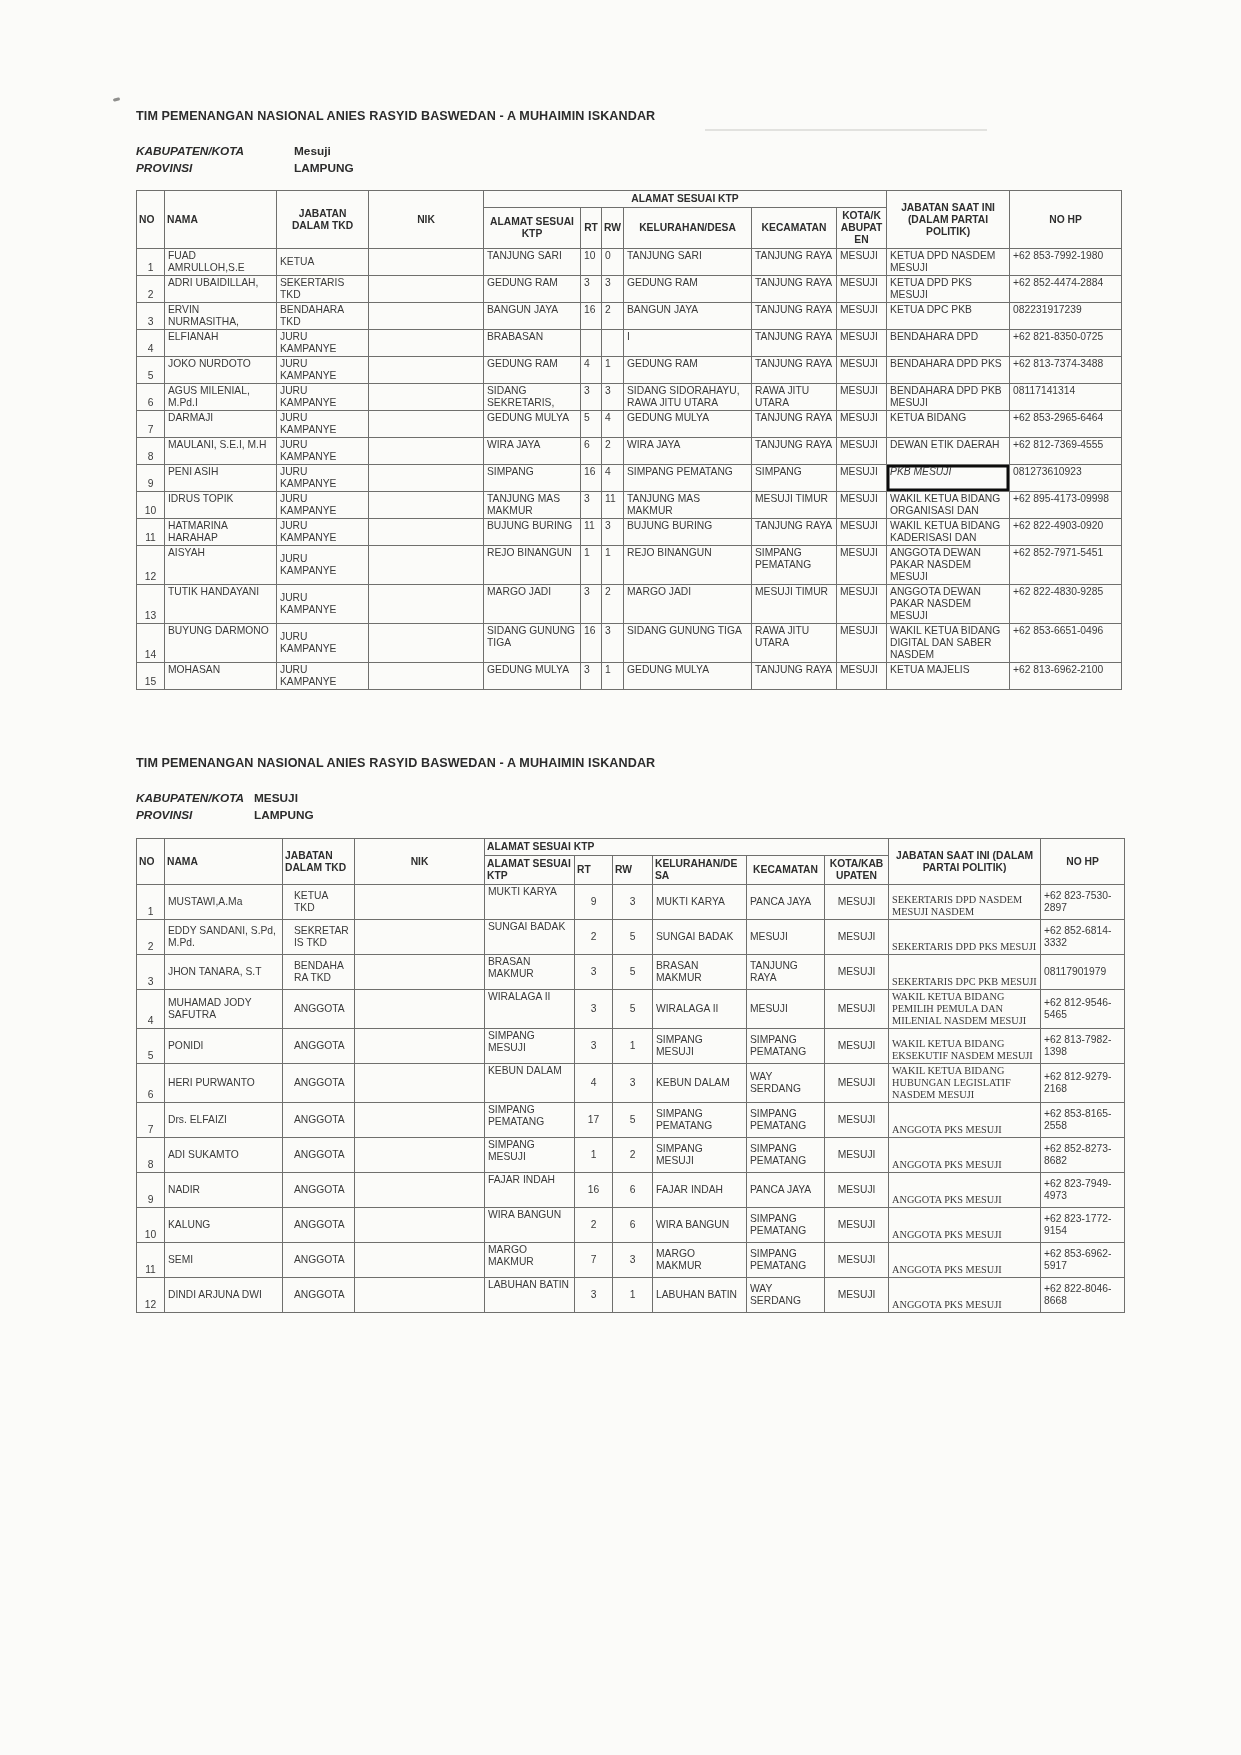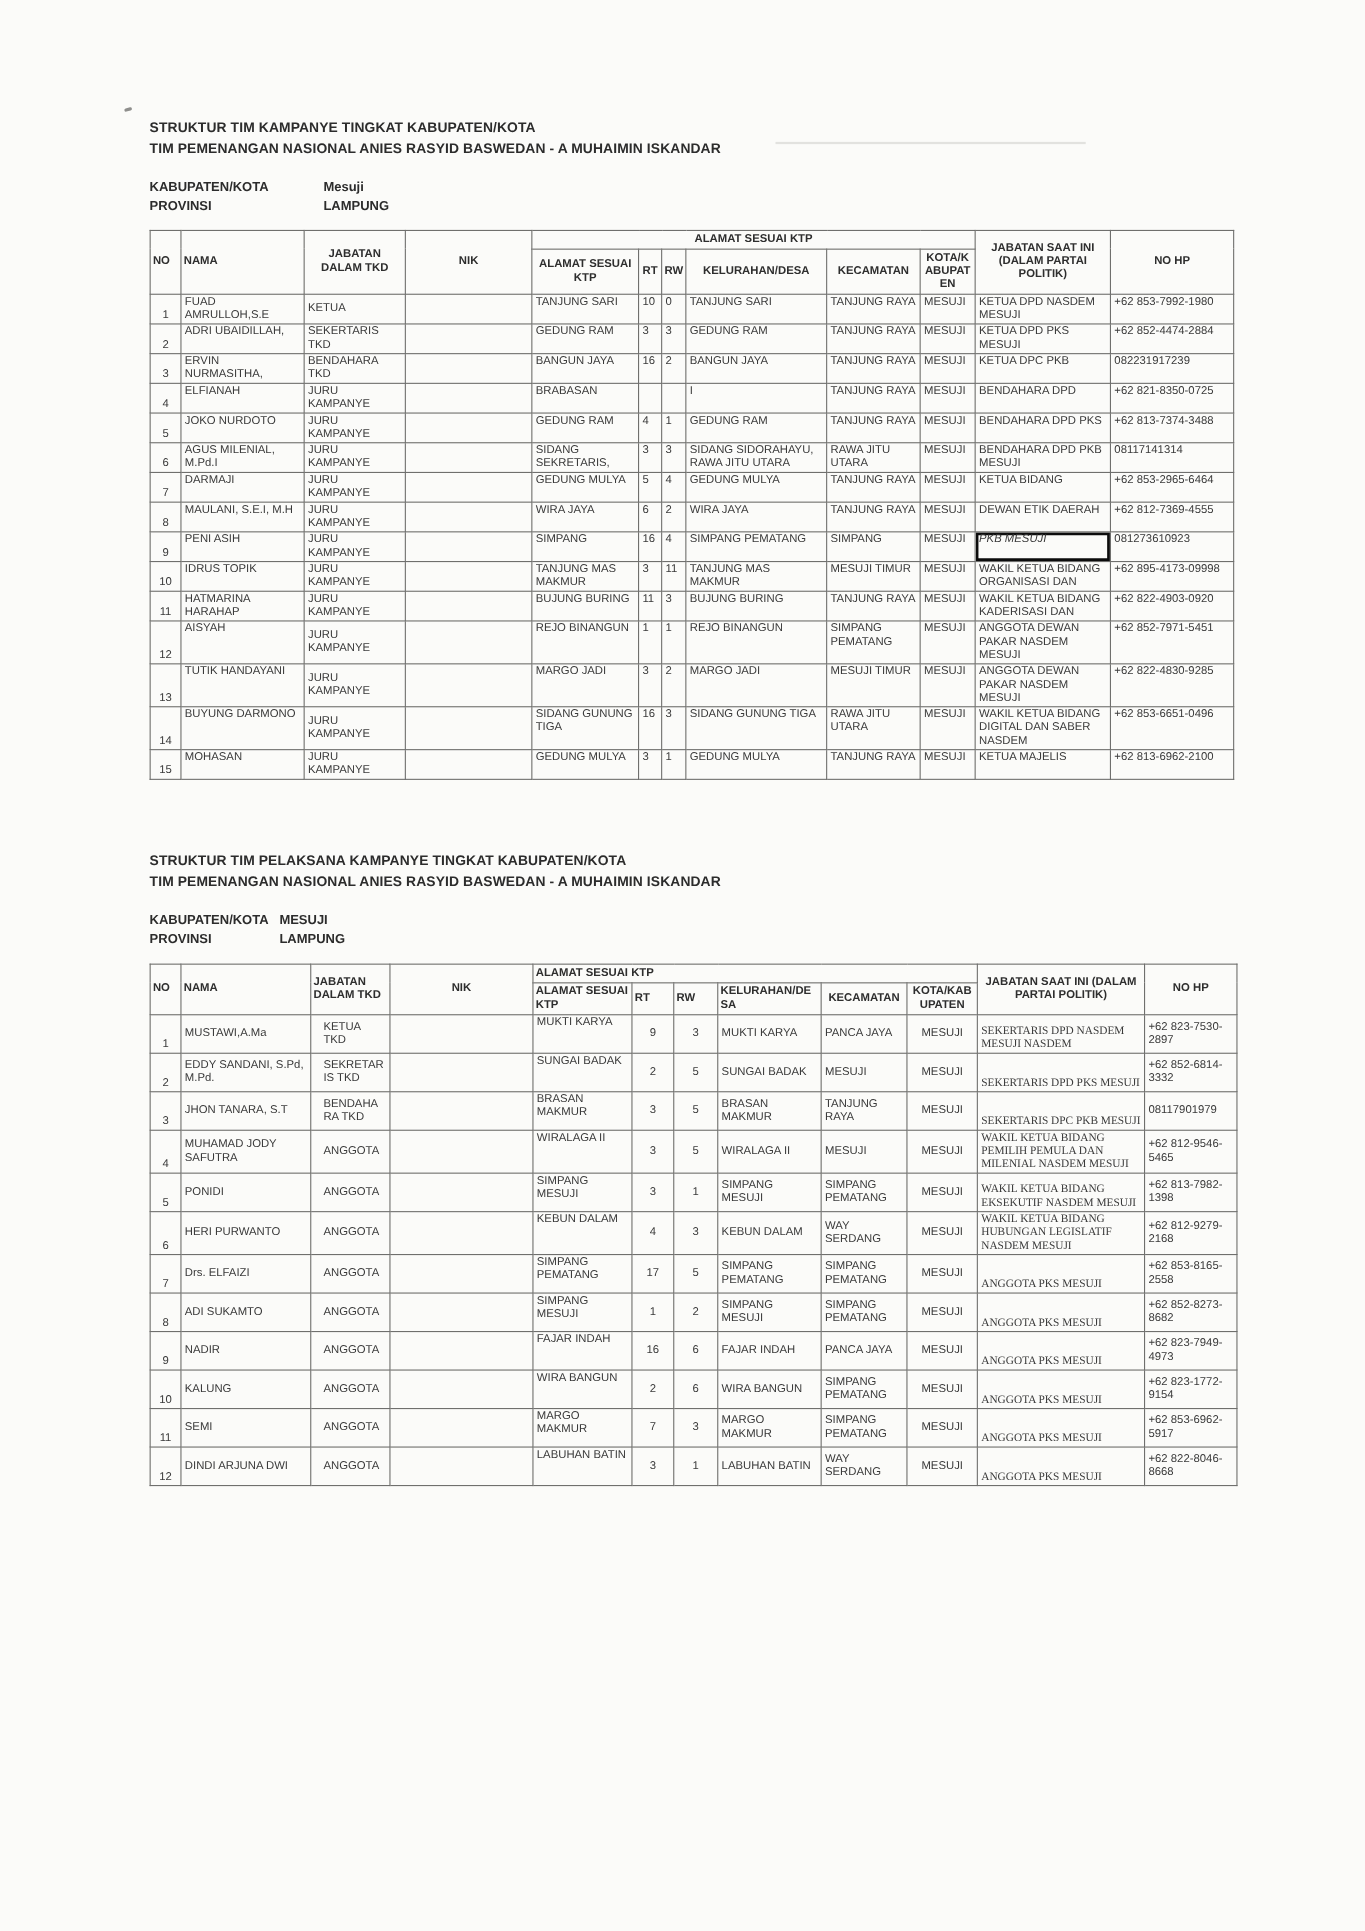--- a/index.html
+++ b/index.html
@@ -11,21 +11,21 @@
     position:relative;
   }
   .page{position:absolute;inset:0;overflow:hidden;}
   .scan-dot{position:absolute;left:113px;top:98px;width:7px;height:3px;background:#8f8f8d;border-radius:2px;transform:rotate(-14deg);}
   .scan-streak{position:absolute;left:705px;top:129px;width:282px;height:2px;background:#e2e2df;}
   .content{position:absolute;left:136px;top:107px;width:990px;}
 
   .title-block{font-weight:bold;font-size:12.6px;line-height:1.5;color:#2c2c2c;letter-spacing:0.1px;}
   .meta{margin-top:17px;font-weight:bold;font-size:11.8px;line-height:1.45;color:#2c2c2c;}
   .meta-row{display:flex;}
-  .meta-label{width:158px;}
+  .meta-label{width:158px;font-style:italic;}
   .sec2 .meta-label{width:118px;}
   .meta-value{}
 
   table{border-collapse:collapse;table-layout:fixed;background:transparent;}
   .t1{margin-top:13px;width:985px;}
   .t2{margin-top:14px;width:988px;}
   th,td{
     border:1px solid #6f6f6d;
     font-size:10.3px;
     line-height:12px;
@@ -67,21 +67,20 @@
 <body>
 
 <div class="page">
   <div class="scan-dot"></div>
   <div class="scan-streak"></div>
 
   <div class="content">
 
     <div class="sec1">
       <div class="title-block">
-        <div>STRUKTUR TIM KAMPANYE TINGKAT KABUPATEN/KOTA</div>
         <div>TIM PEMENANGAN NASIONAL ANIES RASYID BASWEDAN - A MUHAIMIN ISKANDAR</div>
       </div>
 
       <div class="meta">
         <div class="meta-row">
           <div class="meta-label">KABUPATEN/KOTA</div>
           <div class="meta-value">Mesuji</div>
         </div>
         <div class="meta-row">
           <div class="meta-label">PROVINSI</div>
@@ -333,21 +332,20 @@
               <td class="col-kota">MESUJI</td>
               <td class="col-jabatan_partai">KETUA MAJELIS</td>
               <td class="col-no_hp">+62 813-6962-2100</td>
             </tr>
           </tbody>
       </table>
     </div>
 
     <div class="sec2">
       <div class="title-block">
-        <div>STRUKTUR TIM PELAKSANA KAMPANYE TINGKAT KABUPATEN/KOTA</div>
         <div>TIM PEMENANGAN NASIONAL ANIES RASYID BASWEDAN - A MUHAIMIN ISKANDAR</div>
       </div>
 
       <div class="meta">
         <div class="meta-row">
           <div class="meta-label">KABUPATEN/KOTA</div>
           <div class="meta-value">MESUJI</div>
         </div>
         <div class="meta-row">
           <div class="meta-label">PROVINSI</div>

